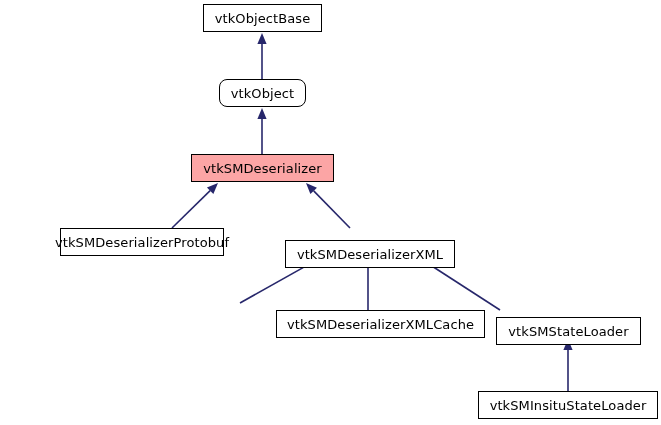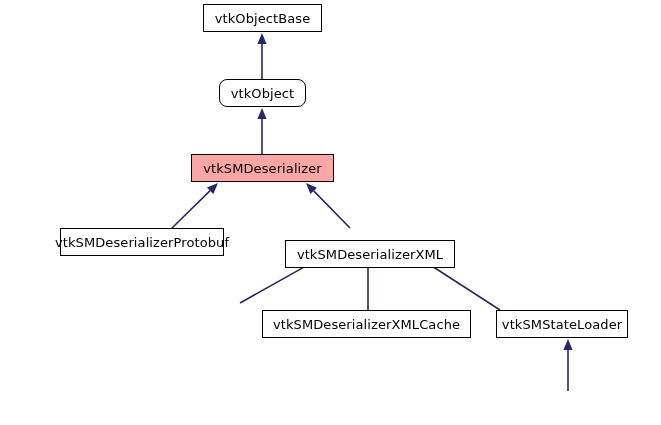--- a/index.html
+++ b/index.html
@@ -85,15 +85,16 @@
       <g>
         <line x1="568" y1="391" x2="568" y2="350" stroke="#27276b" stroke-width="1.6"></line>
         <polygon points="568,339 572.6,350 563.4,350" fill="#27276b"></polygon>
       </g>
     </svg>
 <div class="node" style="left: 203px; top: 4px; width: 119px; height: 28px;"><span class="node-label">vtkObjectBase</span></div>
     <div class="node" style="left: 219px; top: 79px; width: 87px; height: 28px; border-radius: 8px;"><span class="node-label">vtkObject</span></div>
     <div class="node focus" style="left: 191px; top: 154px; width: 143px; height: 28px;"><span class="node-label">vtkSMDeserializer</span></div>
     <div class="node" style="left: 60px; top: 228px; width: 164px; height: 28px;"><span class="node-label">vtkSMDeserializerProtobuf</span></div>
     <div class="node" style="left: 285px; top: 228px; width: 170px; height: 28px; margin-top: 12px;"><span class="node-label">vtkSMDeserializerXML</span></div>
-    <div class="node" style="left: 262px; top: 310px; width: 209px; height: 28px;"><span class="node-label">vtkSMDeserializerXMLCache</span></div>
-    <div class="node" style="left: 496px; top: 310px; width: 132px; height: 28px;"><span class="node-label">vtkSMStateLoader</span></div>
+    <div class="node" style="left: 276px; top: 310px; width: 209px; height: 28px;"><span class="node-label">vtkSMDeserializerXMLCache</span></div>
+    <div class="node" style="left: 496px; top: 317px; width: 145px; height: 28px;"><span class="node-label">vtkSMStateLoader</span></div>
+    <div class="node" style="left: 478px; top: 391px; width: 180px; height: 28px;"><span class="node-label">vtkSMInsituStateLoader</span></div>
   </div>
 
 </body></html>

